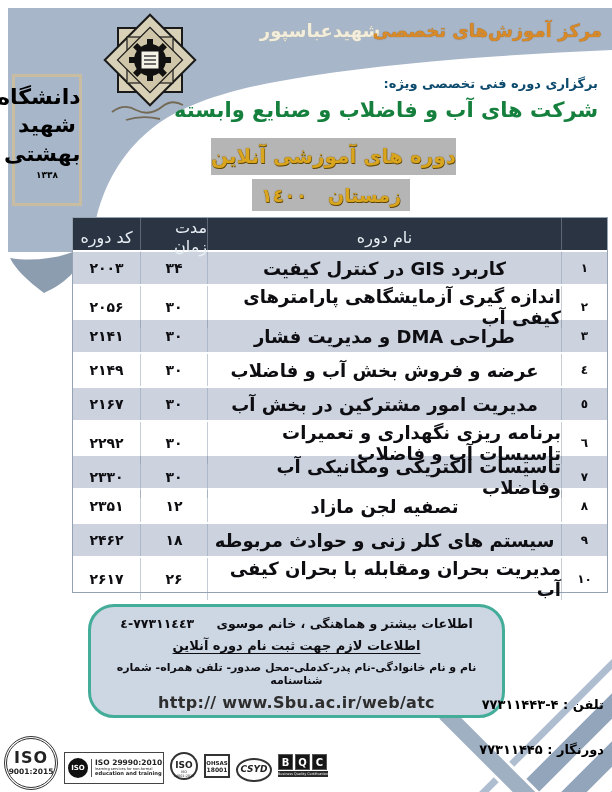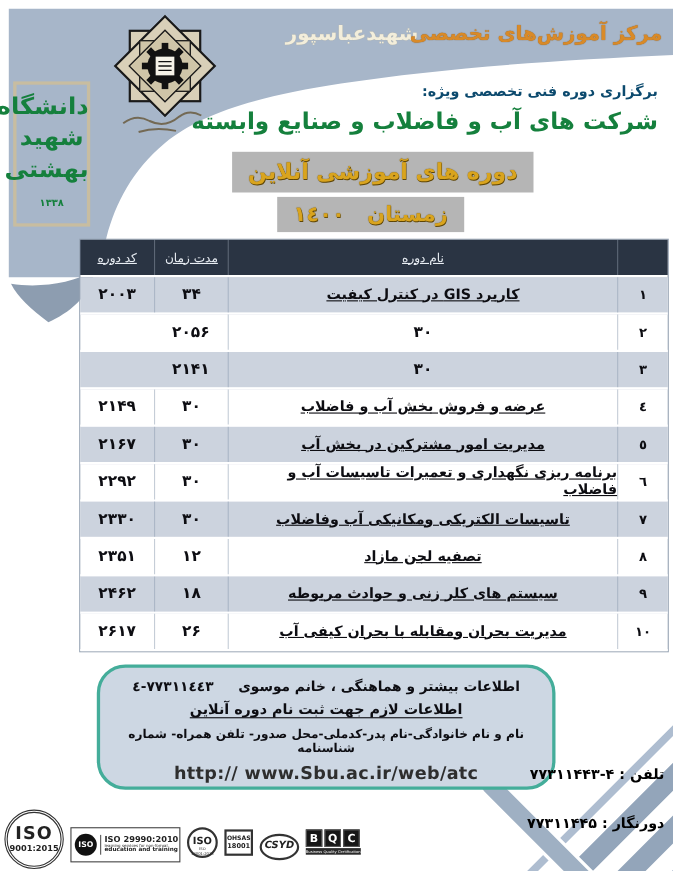--- a/index.html
+++ b/index.html
@@ -12,47 +12,47 @@
   
   .banner-title{top:20px;right:10px;direction:rtl;white-space:nowrap;font-weight:bold;font-size:18px;}
   .banner-title .main{color:#d98a28;text-shadow:0 0 1px #8a5410;}
   .banner-title .overlay{color:#f3eedb;margin-right:-14px;text-shadow:0 0 1px #b9b29a;}
 
   
   .star-logo{left:92px;top:8px;width:116px;height:122px;}
 
   
   .seal{left:12px;top:74px;width:70px;height:132px;border:3px solid #c8bda0;
-        color:#15803d;text-align:center;direction:rtl;padding-top:6px;box-sizing:border-box;}
+        color:#000000;text-align:center;direction:rtl;padding-top:6px;box-sizing:border-box;}
   .seal .w{font-weight:bold;font-size:21px;line-height:1.35;transform:scaleX(1.05);}
-  .seal .y{font-size:9px;font-weight:bold;margin-top:12px;}
+  .seal .y{font-size:9px;font-weight:bold;margin-top:2px;}
 
   .kicker{top:76px;right:14px;direction:rtl;font-weight:bold;font-size:13px;color:#0c4a6e;}
   .audience{top:98px;left:160px;width:452px;text-align:center;direction:rtl;
             font-weight:bold;font-size:21px;color:#15803d;}
 
   .hl{background:#b5b5b5;color:#d9a41e;font-weight:bold;text-align:center;direction:rtl;
       text-shadow:0 0 1px #5f4606, 0.5px 0.5px 0 #5f4606;}
-  .hl1{top:138px;left:211px;width:274px;height:37px;line-height:37px;font-size:20px;}
-  .hl2{top:179px;left:252px;width:170px;height:32px;line-height:32px;font-size:19px;word-spacing:14px;}
+  .hl1{top:138px;left:211px;width:245px;height:37px;line-height:37px;font-size:20px;}
+  .hl2{top:179px;left:252px;width:158px;height:32px;line-height:32px;font-size:19px;word-spacing:14px;}
 
   
   .ctable{top:217px;left:72px;width:534px;direction:rtl;border:1px solid #95a2b2;box-sizing:content-box;}
   .thead,.trow{display:grid;grid-template-columns:46px 354px 67px 67px;}
   .thead{background:#2a3443;height:32px;border-bottom:2px solid #fff;}
-  .thead div{color:#e8edf3;font-size:11px;display:flex;align-items:center;justify-content:center;
-             border-left:1px solid rgba(190,200,215,.35);text-decoration:underline;}
+  .thead div{color:#e8edf3;font-size:16px;display:flex;align-items:center;justify-content:center;
+             border-left:1px solid rgba(190,200,215,.35);}
   .thead div:last-child{border-left:none;}
   .trow{height:32px;border-bottom:2px solid #fff;}
   .trow.shaded{background:#ccd3de;}
   .trow div{display:flex;align-items:center;justify-content:center;color:#0d0d12;font-weight:bold;
             border-left:1px solid rgba(140,155,175,.5);}
   .trow div:last-child{border-left:none;}
   .trow .num{font-size:12px;}
-  .trow .name{font-size:13px;text-decoration:underline;}
+  .trow .name{font-size:18px;}
   .trow .dur,.trow .code{font-size:14px;}
 
   
   .contact-box{top:604px;left:88px;width:417px;height:114px;background:#cdd7e3;
                border:3px solid #44ad9a;border-radius:26px;box-sizing:border-box;
                text-align:center;direction:rtl;color:#0d0d12;}
   .contact-box .l1{margin-top:9px;font-weight:bold;font-size:12.5px;}
   .contact-box .l1 .ph{display:inline-block;direction:ltr;margin-right:18px;}
   .contact-box .l2{margin-top:7px;font-weight:bold;font-size:13px;text-decoration:underline;text-underline-offset:3px;}
   .contact-box .l3{margin-top:8px;font-weight:bold;font-size:11px;}
@@ -173,25 +173,27 @@
     </div>
 
     <div class="trow shaded">
       <div class="num">۱</div>
       <div class="name">کاربرد GIS در کنترل کیفیت</div>
       <div class="dur">۳۴</div>
       <div class="code">۲۰۰۳</div>
     </div>
     <div class="trow">
       <div class="num">۲</div>
+      <div class="name">اندازه گیری آزمایشگاهی پارامترهای کیفی آب</div>
       <div class="dur">۳۰</div>
       <div class="code">۲۰۵۶</div>
     </div>
     <div class="trow shaded">
       <div class="num">۳</div>
+      <div class="name">طراحی DMA و مدیریت فشار</div>
       <div class="dur">۳۰</div>
       <div class="code">۲۱۴۱</div>
     </div>
     <div class="trow">
       <div class="num">٤</div>
       <div class="name">عرضه و فروش بخش آب و فاضلاب</div>
       <div class="dur">۳۰</div>
       <div class="code">۲۱۴۹</div>
     </div>
     <div class="trow shaded">

